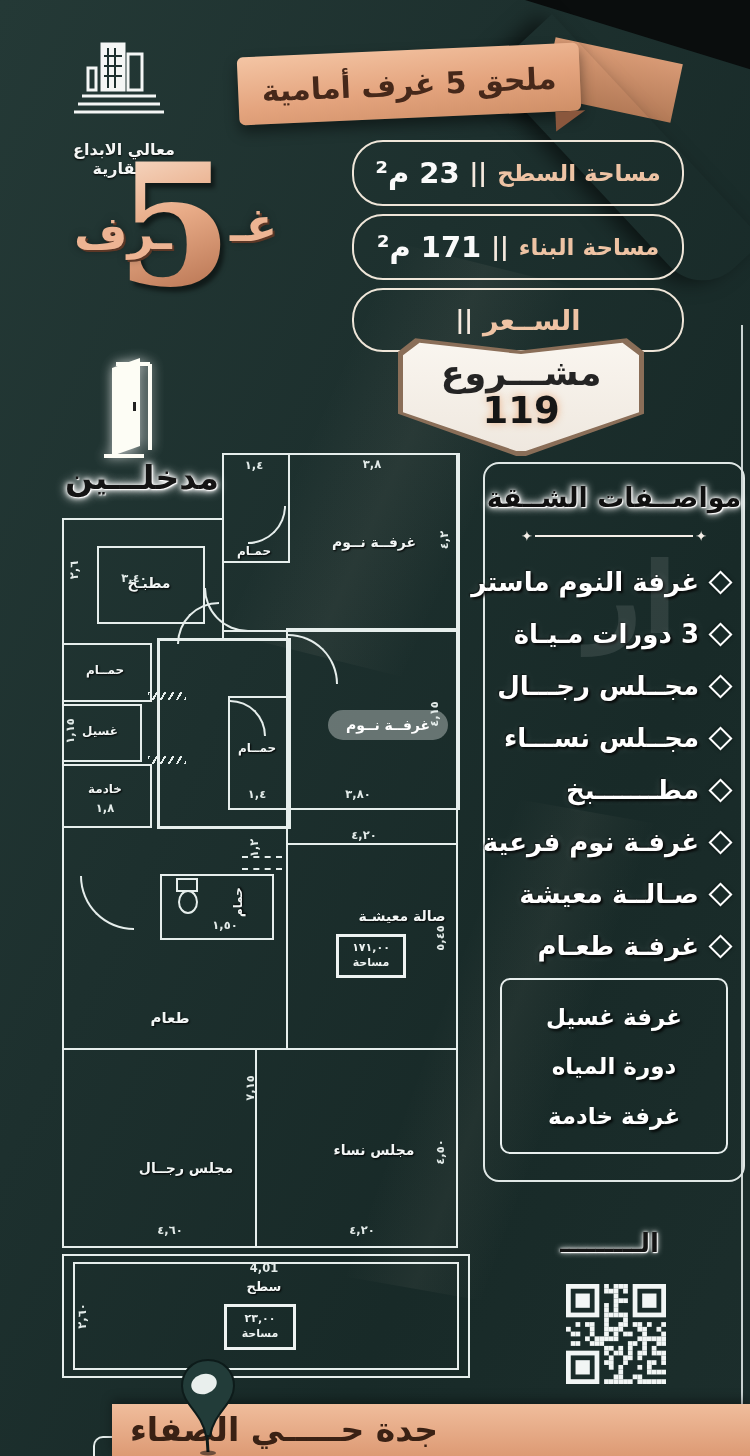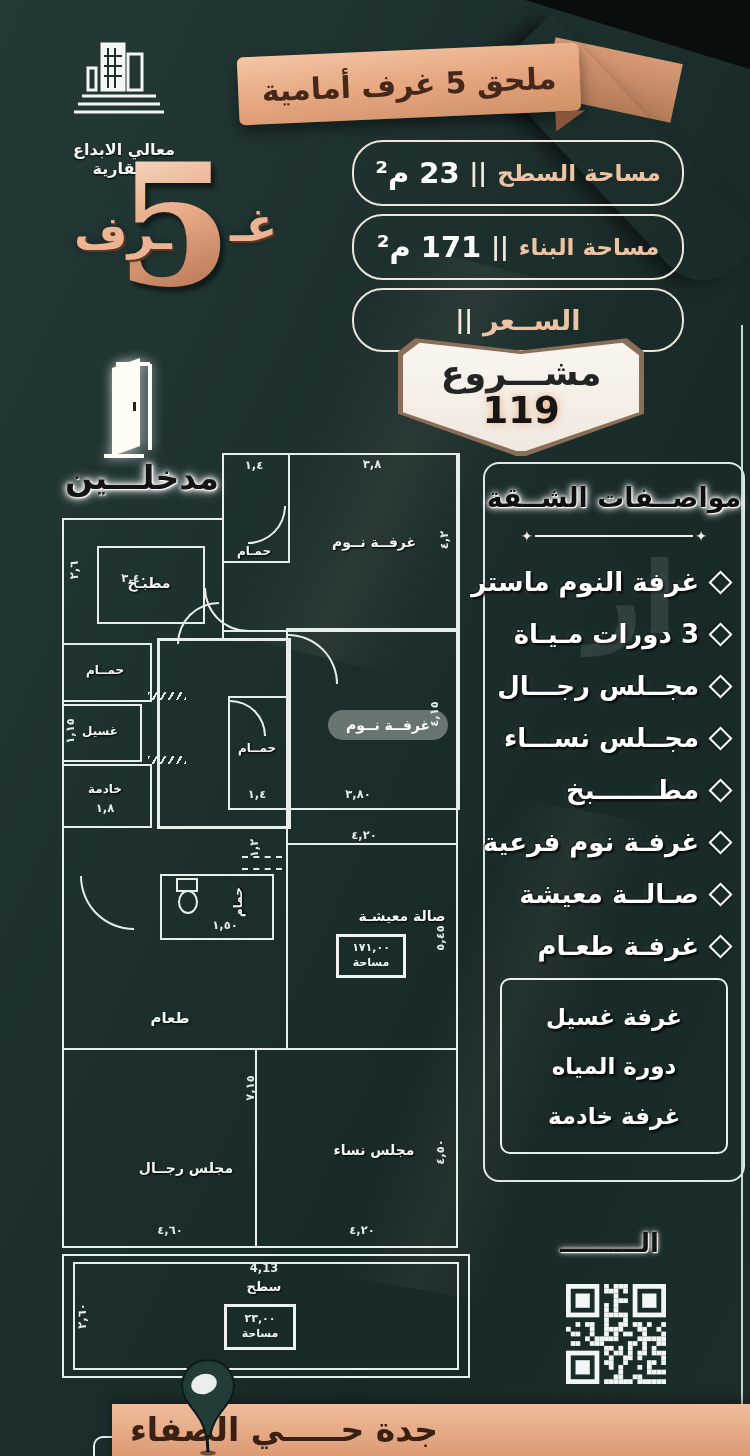--- a/index.html
+++ b/index.html
@@ -313,21 +313,21 @@
     <div class="dim v" style="left:372px;top:264px;">٤,١٥</div>
     <div class="dim" style="left:296px;top:344px;">٣,٨٠</div>
     <div class="dim" style="left:302px;top:385px;">٤,٢٠</div>
     <div class="dim v" style="left:192px;top:398px;">١,٢</div>
     <div class="dim" style="left:163px;top:475px;">١,٥٠</div>
     <div class="dim v" style="left:378px;top:488px;">٥,٤٥</div>
     <div class="dim v" style="left:188px;top:638px;">٧,١٥</div>
     <div class="dim" style="left:108px;top:780px;">٤,٦٠</div>
     <div class="dim" style="left:300px;top:780px;">٤,٢٠</div>
     <div class="dim v" style="left:378px;top:702px;">٤,٥٠</div>
-    <div class="dim" style="left:202px;top:818px;">4,13</div>
+    <div class="dim" style="left:202px;top:818px;">4,01</div>
     <div class="dim v" style="left:20px;top:866px;">٢,٦٠</div>
   </div>
 
   <div class="abs qr-caption">الـــــــــ</div>
   <div class="abs qr-box">
     <svg id="qr-svg" viewBox="0 0 100 100" width="100" height="100">
         <g fill="#f2f6f5">
           <rect x="38.10" y="0.00" width="4.76" height="4.76"></rect>
           <rect x="47.62" y="0.00" width="4.76" height="4.76"></rect>
           <rect x="52.38" y="0.00" width="4.76" height="4.76"></rect>

